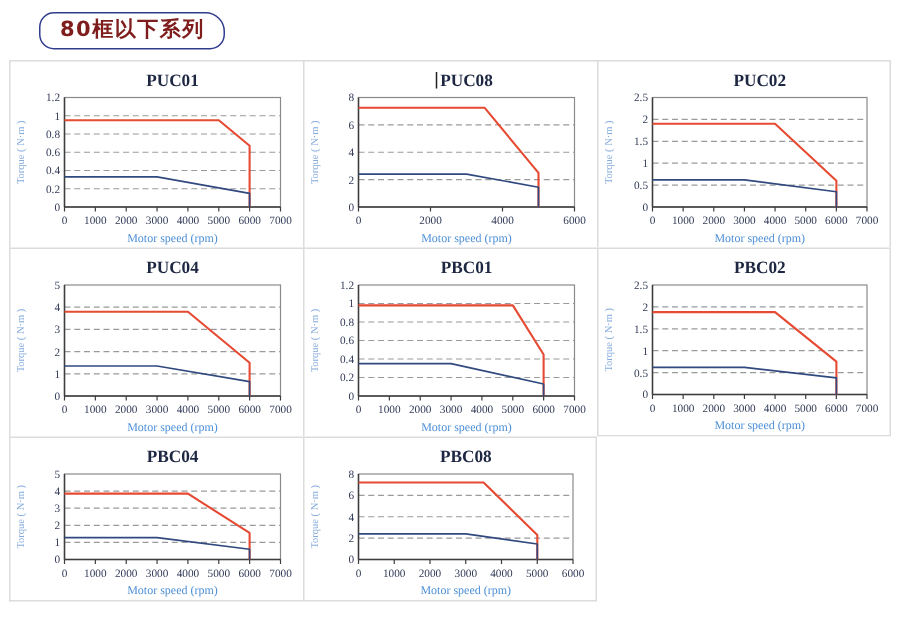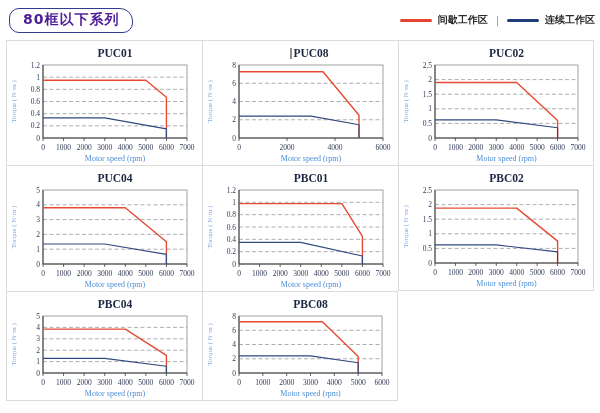--- a/index.html
+++ b/index.html
@@ -1,20 +1,20 @@
 <!DOCTYPE html>
 <html><head>
 <meta charset="utf-8">
 <style>
   html,body{margin:0;padding:0;background:#ffffff;}
   .page{position:relative;width:600px;height:413px;background:#fff;overflow:hidden;
         font-family:"DejaVu Sans","Liberation Sans",sans-serif;}
-  .title-box{position:absolute;left:9px;top:8px;padding:2px 13px 3px 13px;
+  .title-box{position:absolute;left:26px;top:8px;padding:2px 13px 3px 13px;
         border:1.5px solid #303c8c;border-radius:10px 13px 10px 10px;
-        color:#4c1d95;font-weight:bold;font-size:14px;letter-spacing:1px;background:#fff;}
+        color:#7f1d1d;font-weight:bold;font-size:14px;letter-spacing:1px;background:#fff;}
   .legend{position:absolute;right:5px;top:13px;display:flex;align-items:center;gap:6px;
         font-size:10px;font-weight:bold;color:#2b2b2b;}
   .legend-line{display:inline-block;width:32px;height:3px;border-radius:2px;background:#999;}
   .legend-sep{color:#8a9bb5;font-weight:normal;font-size:10px;padding:0 2px;}
   .grid{position:absolute;left:6px;top:40px;display:grid;
         grid-template-columns:196px 196px 196px;grid-template-rows:125px 126px 110px;}
   .panel{border-top:1px solid #dcdcdc;border-left:1px solid #dcdcdc;box-sizing:border-box;
         position:relative;background:#fff;}
   .panel.br{border-right:1px solid #dcdcdc;}
   .panel.bb{border-bottom:1px solid #dcdcdc;}
@@ -23,27 +23,20 @@
 </style>
 </head>
 <body>
 
 <div class="page">
 
   <div class="title-box">
     <span>80框以下系列</span>
   </div>
 
-  <div class="legend">
-    <span class="legend-line" style="background: rgb(232, 67, 45);"></span>
-    <span class="legend-label">间歇工作区</span>
-    <span class="legend-sep">|</span>
-    <span class="legend-line" style="background: rgb(31, 61, 120);"></span>
-    <span class="legend-label">连续工作区</span>
-  </div>
 
   <div class="grid">
     <div class="panel">
       <svg viewBox="0 0 195 124">
           <line x1="36" y1="84.83333333333333" x2="180" y2="84.83333333333333" stroke="#9a9a9a" stroke-width="0.8" stroke-dasharray="4 2.5"></line>
           <line x1="36" y1="72.66666666666666" x2="180" y2="72.66666666666666" stroke="#9a9a9a" stroke-width="0.8" stroke-dasharray="4 2.5"></line>
           <line x1="36" y1="60.5" x2="180" y2="60.5" stroke="#9a9a9a" stroke-width="0.8" stroke-dasharray="4 2.5"></line>
           <line x1="36" y1="48.33333333333333" x2="180" y2="48.33333333333333" stroke="#9a9a9a" stroke-width="0.8" stroke-dasharray="4 2.5"></line>
           <line x1="36" y1="36.166666666666664" x2="180" y2="36.166666666666664" stroke="#9a9a9a" stroke-width="0.8" stroke-dasharray="4 2.5"></line>
           <rect x="36" y="24" width="144" height="73" fill="none" stroke="#8a8a8a" stroke-width="0.8"></rect>

